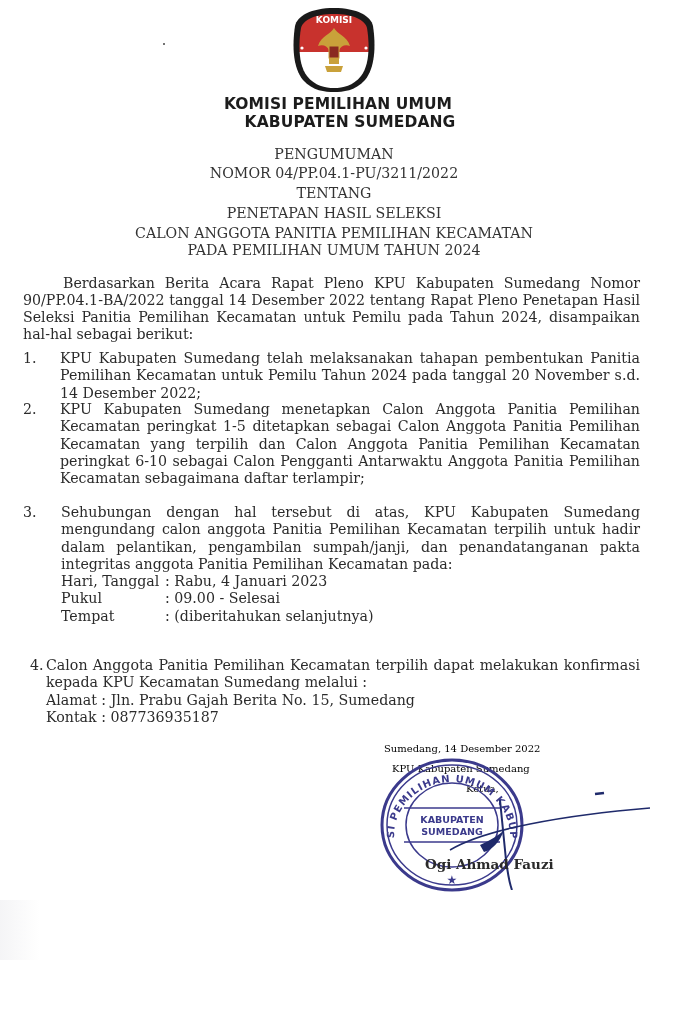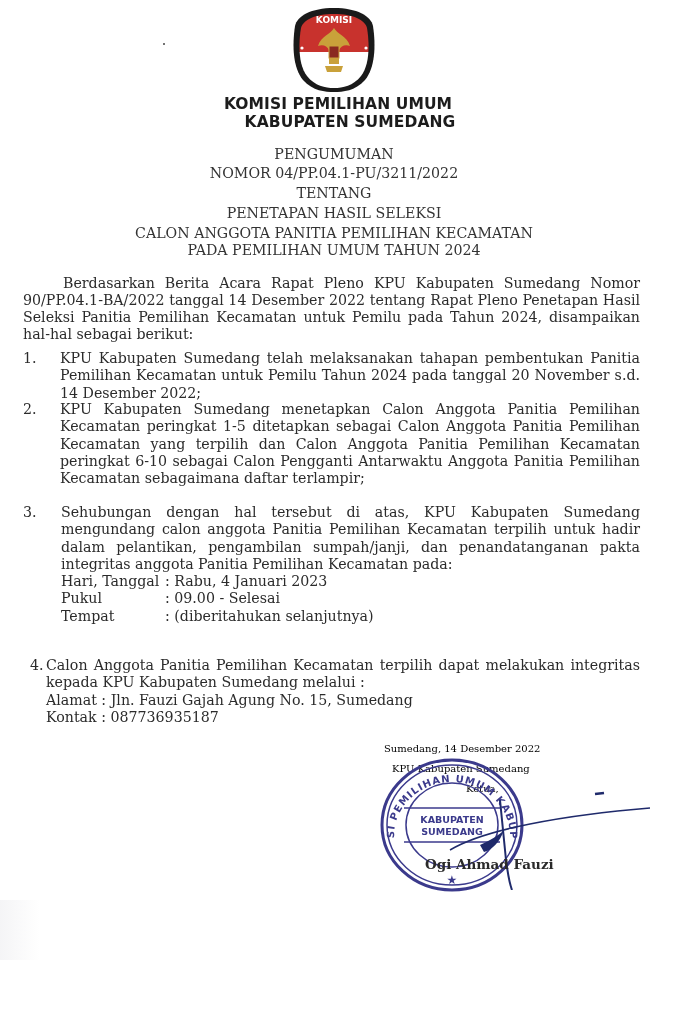--- a/index.html
+++ b/index.html
@@ -96,22 +96,22 @@
       </div>
       <div class="kv">
         <span class="k">Tempat</span>
         <span>: (diberitahukan selanjutnya)</span>
       </div>
     </div>
   </div>
 
   <div class="li" style="top:657px; left:30px; width:610px;">
     <span class="num">4.</span>
-    <div class="txt" style="margin-left:16px;">Calon Anggota Panitia Pemilihan Kecamatan terpilih dapat melakukan integritas kepada KPU Kabupaten Sumedang melalui :</div>
-    <div style="margin-left:16px;">Alamat : Jln. Fauzi Gajah Agung No. 15, Sumedang</div>
+    <div class="txt" style="margin-left:16px;">Calon Anggota Panitia Pemilihan Kecamatan terpilih dapat melakukan konfirmasi kepada KPU Kecamatan Sumedang melalui :</div>
+    <div style="margin-left:16px;">Alamat : Jln. Prabu Gajah Berita No. 15, Sumedang</div>
     <div style="margin-left:16px;">Kontak : 087736935187</div>
   </div>
 
   <div class="sig" style="top:740px; left:384px;">Sumedang, 14 Desember 2022</div>
   <div class="sig" style="top:760px; left:392px;">KPU Kabupaten Sumedang</div>
   <div class="sig" style="top:780px; left:466px;">Ketua,</div>
 
   <svg class="stamp" viewBox="0 0 148 138">
     <ellipse cx="74" cy="69" rx="70" ry="65" fill="none" stroke="#3b3a8c" stroke-width="3"></ellipse>
     <ellipse cx="74" cy="69" rx="65" ry="60" fill="none" stroke="#3b3a8c" stroke-width="1.5"></ellipse>

